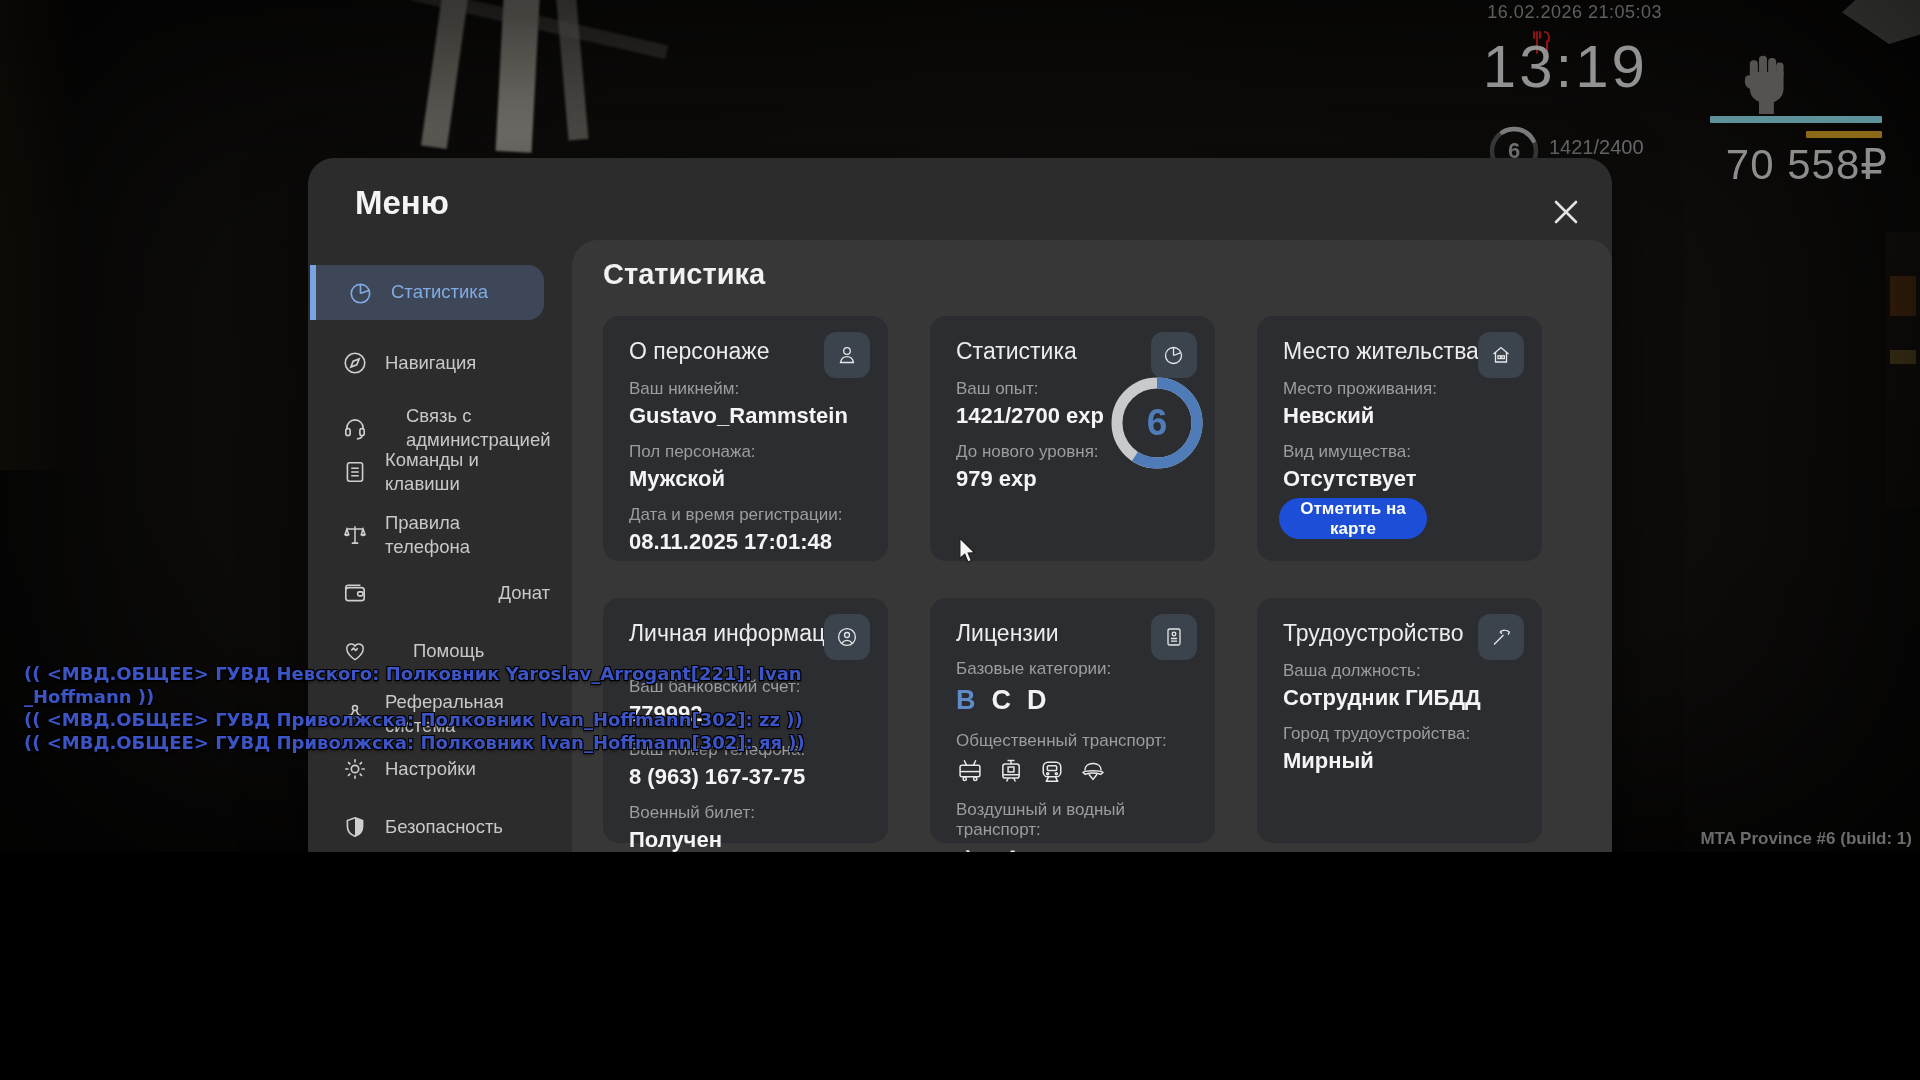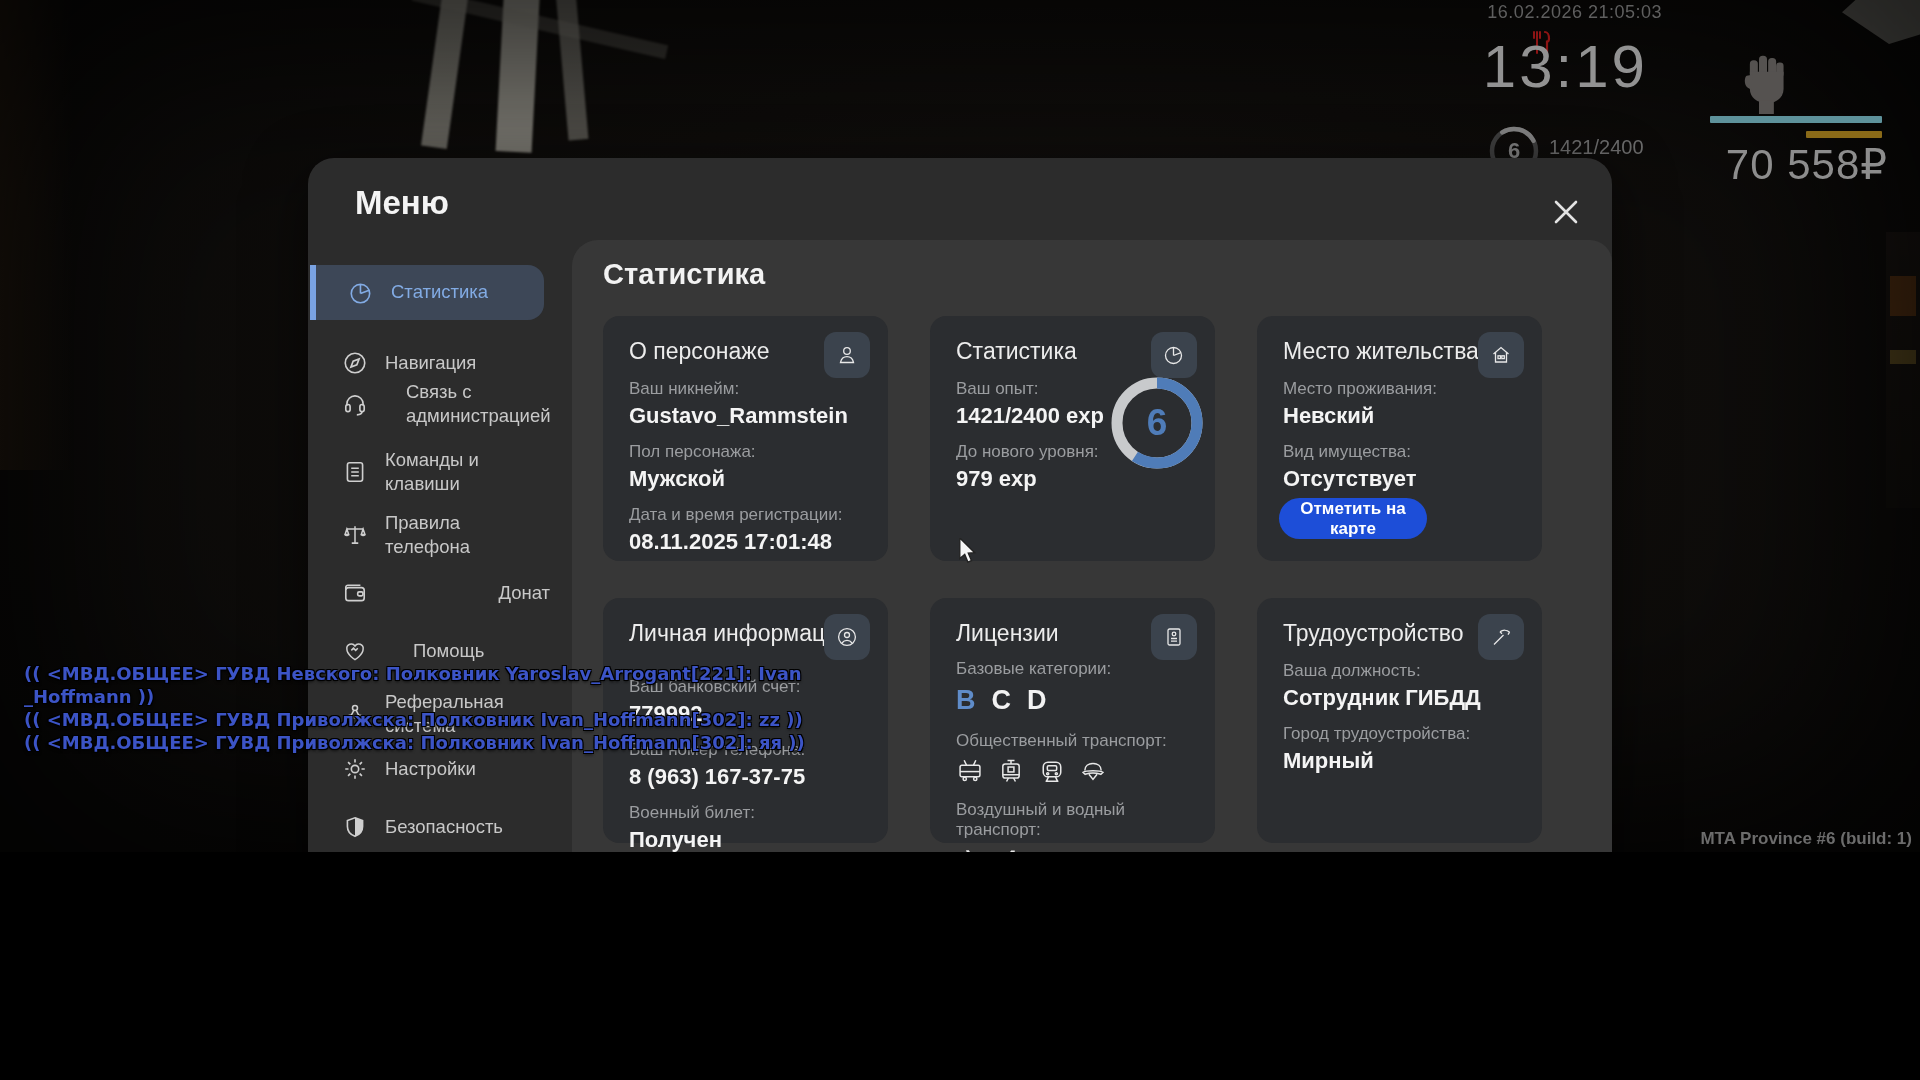--- a/index.html
+++ b/index.html
@@ -156,21 +156,21 @@
       </svg>
       <span class="lbl">Статистика</span>
     </div>
     <div class="nav-item" style="top:180px;height:50px;">
       <svg width="26" height="26" viewBox="0 0 24 24" fill="none" stroke="#cfcfcf" stroke-width="1.5">
         <circle cx="12" cy="12" r="9"></circle>
           <path d="M15.8 8.2l-2.1 5.5-5.5 2.1 2.1-5.5z"></path>
       </svg>
       <span class="lbl">Навигация</span>
     </div>
-    <div class="nav-item" style="top:216px;height:60px;gap:38px;">
+    <div class="nav-item" style="top:240px;height:60px;gap:38px;">
       <svg width="26" height="26" viewBox="0 0 24 24" fill="none" stroke="#cfcfcf" stroke-width="1.5">
         <path d="M4.5 13.5V12a7.5 7.5 0 0 1 15 0v1.5"></path>
         <rect x="3.5" y="12.5" width="4" height="6.5" rx="2"></rect>
           <rect x="16.5" y="12.5" width="4" height="6.5" rx="2"></rect>
         <path d="M18.5 19c0 2-2.2 3-4.8 3"></path>
       </svg>
       <span class="lbl">Связь с администрацией</span>
     </div>
     <div class="nav-item" style="top:284px;height:60px;">
       <svg width="26" height="26" viewBox="0 0 24 24" fill="none" stroke="#cfcfcf" stroke-width="1.5">
@@ -263,21 +263,21 @@
         <div class="card">
           <div class="card-title">Статистика</div>
           <div class="badge">
             <svg width="24" height="24" viewBox="0 0 24 24" fill="none" stroke="#e8e8e8" stroke-width="1.3">
               <circle cx="11.5" cy="12.5" r="8"></circle>
                 <path d="M11.5 12.5V4.5M11.5 12.5l7.5-2.8"></path>
             </svg>
           </div>
           <div class="field" style="margin-top:14px;width:150px;">
             <div class="flabel">Ваш опыт:</div>
-            <div class="fvalue">1421/2400 exp</div>
+            <div class="fvalue">1421/2700 exp</div>
           </div>
           <div class="field" style="width:160px;">
             <div class="flabel">До нового уровня:</div>
             <div class="fvalue">979 exp</div>
           </div>
           <div class="donut">
             <svg width="102" height="102" viewBox="0 0 102 102">
               <circle cx="51" cy="51" r="40" fill="none" stroke="#c8cacc" stroke-width="11"></circle>
               <circle cx="51" cy="51" r="40" fill="none" stroke="#4f7cb8" stroke-width="11" transform="rotate(-90 51 51)" stroke-dasharray="148.7858280740126 251.32741228718345"></circle>
             </svg>

